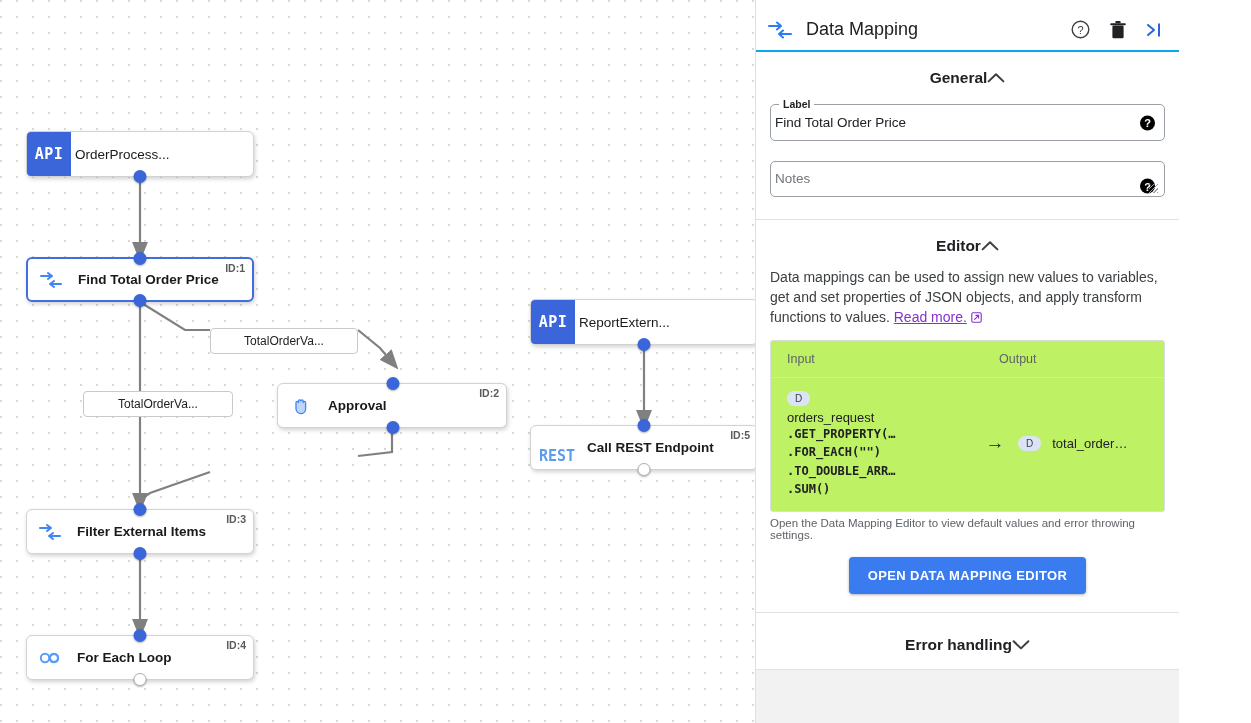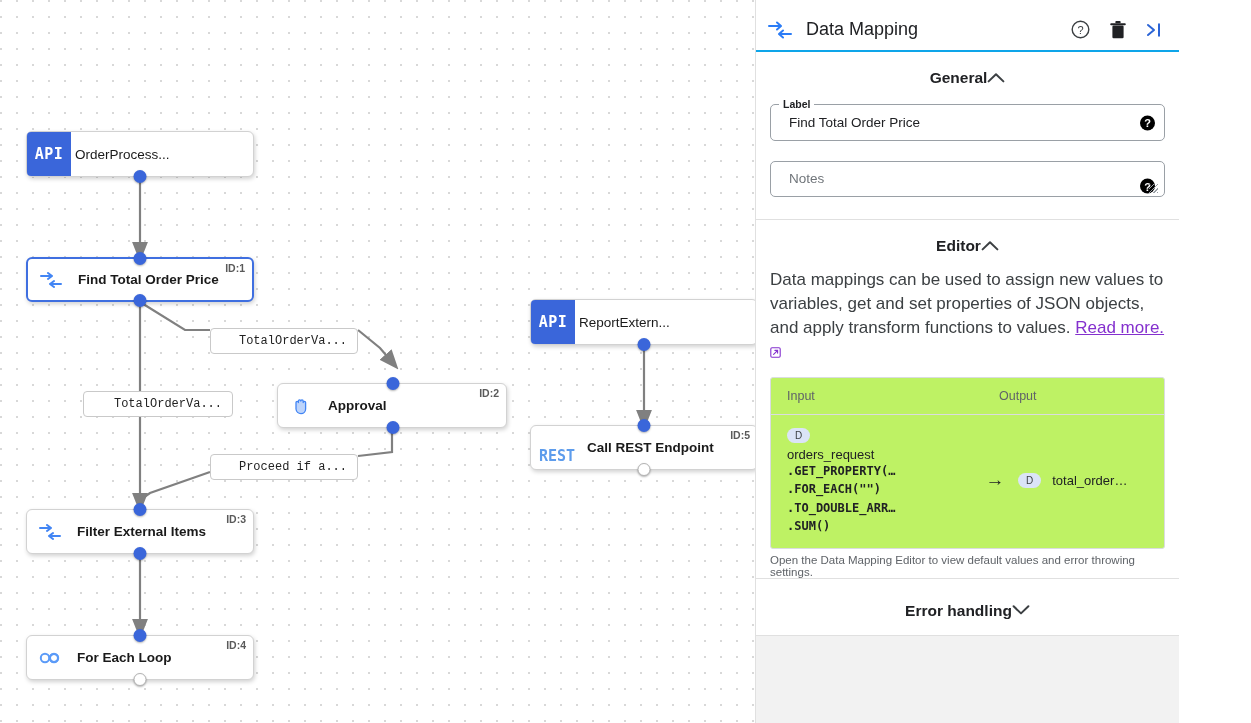--- a/index.html
+++ b/index.html
@@ -69,22 +69,22 @@
     background: #3a66da; left: 50%; transform: translateX(-50%);
     box-shadow: 0 1px 2px rgba(0,0,0,.3);
   }
   .port.top { top: -7px; }
   .port.bottom { bottom: -7px; }
   .port.hollow { background: #fff; border: 1.6px solid #b3b3b3; }
 
   .edge-label {
     position: absolute;
     background: #fff; border: 1px solid #c9c9c9; border-radius: 4px;
-    font-size: 12px; color: #222; text-align: right;
-    padding: 5px 10px; white-space: nowrap; font-family: Liberation Mono, monospace;
+    font-size: 12px; color: #222; text-align: center;
+    padding: 5px 10px; white-space: nowrap;
   }
 
   
   .panel {
     width: 423px; height: 723px;
     background: #f2f2f2;
     display: flex; flex-direction: column;
   }
   .panel-header {
     height: 52px; background: #fff;
@@ -106,42 +106,42 @@
     height: 46px; padding-top: 6px;
   }
   .section-head .t { font-size: 15.5px; font-weight: 700; color: #202124; }
   .chev { color: #3c4043; font-size: 13px; line-height: 1; }
 
   .sep { height: 1px; background: #e0e0e0; }
 
   .field {
     position: relative; border: 1px solid #9aa0a6; border-radius: 5px;
     height: 37px; margin: 6px 0 0 0;
-    display: flex; align-items: center; padding: 0 36px 0 18px; background:#fff;text-align:center;
+    display: flex; align-items: center; padding: 0 36px 0 4px; background:#fff;text-align:center;
   }
   .field .legend {
     position: absolute; top: -7px; left: 8px; background: #fff;
     padding: 0 4px; font-size: 10.5px; font-weight: 700; color: #202124;
   }
   .field .val { font-size: 13.5px; color: #202124; }
   .field .ph { font-size: 13.5px; color: #70757a; }
   .field.notes { height: 36px; align-items: flex-start; padding-top: 9px; }
   .resize-grip {
     position: absolute; right: 6px; bottom: 3px; width: 9px; height: 9px;
     background: repeating-linear-gradient(135deg,#9aa0a6 0 1px,transparent 1px 3px);
   }
   .qmark {
     position: absolute; right: 9px; top: 50%; transform: translateY(-50%);
     width: 15px; height: 15px; border-radius: 50%; background: #000;
     color: #fff; font-size: 11px; font-weight: 700;
     display: flex; align-items: center; justify-content: center; cursor: pointer;
   }
   .field.notes .qmark { top: 24px; }
 
-  .desc { font-size: 17px; line-height: 1.42; color: #3c4043; padding: 2px 0 12px 0; }
+  .desc { font-size: 14px; line-height: 1.42; color: #3c4043; padding: 2px 0 12px 0; }
   .desc a { color: #8430ce; text-decoration: underline; }
   .ext { color: #8430ce; font-size: 11px; }
 
   .tbl { border: 1px solid #dadce0; border-radius: 3px; background: #bef264; }
   .tbl-head { display: flex; height: 37px; align-items: center; border-bottom: 1px solid #dadce0; }
   .tbl-head .c1 { flex: 1; padding-left: 16px; font-size: 12.5px; color: #5f6368; }
   .tbl-head .c2 { width: 165px; font-size: 12.5px; color: #5f6368; }
   .tbl-row { display: flex; align-items: center; padding: 10px 0 12px 0; }
   .tbl-row .c1 { flex: 1; padding-left: 16px; }
   .tbl-row .arrow { width: 46px; text-align: center; font-size: 19px; color: #202124; }
@@ -264,21 +264,20 @@
     <div class="node" style="left:530px; top:425px; width:228px; height:45px;">
       <div class="badge-text">REST</div>
       <div class="title">Call REST Endpoint</div>
       <div class="idtag">ID:5</div>
       <div class="port top"></div>
       <div class="port bottom hollow"></div>
     </div>
 
     <div class="edge-label" style="left:210px; top:328px; width:148px;">TotalOrderVa...</div>
     <div class="edge-label" style="left:83px; top:391px; width:150px;">TotalOrderVa...</div>
-    <div class="edge-label" style="left:210px; top:454px; width:148px;">Proceed if a...</div>
   </div>
 
   <div class="panel">
 
     <div class="panel-header">
       <div class="hdr-icon">
         <svg width="24" height="18" viewBox="0 0 24 18">
           <path d="M1,5 L12,5 M9,1.5 L13,5 L9,8.5" stroke="#2b7cf6" stroke-width="2" fill="none" stroke-linecap="round" stroke-linejoin="round"></path>
           <path d="M23,13 L12,13 M15,9.5 L11,13 L15,16.5" stroke="#2b7cf6" stroke-width="2" fill="none" stroke-linecap="round" stroke-linejoin="round"></path>
         </svg>
@@ -373,20 +372,23 @@
             <div class="arrow">→</div>
             <div class="c2">
               <span class="dpill">D</span>
               <span class="out-name">total_order…</span>
             </div>
           </div>
         </div>
 
         <div class="hint">Open the Data Mapping Editor to view default values and error throwing settings.</div>
 
+        <div class="btn-wrap">
+          <button class="btn">OPEN DATA MAPPING EDITOR</button>
+        </div>
       </div>
 
       <div class="sep"></div>
 
       <div class="section err">
         <div class="section-head">
           <span class="t">Error handling</span>
           <span class="chev">
             <svg width="18" height="11" viewBox="0 0 18 11">
                 <path d="M1.6,2.2 L9,9.4 L16.4,2.2" stroke="#3c4043" stroke-width="2" fill="none" stroke-linecap="round" stroke-linejoin="round"></path>

